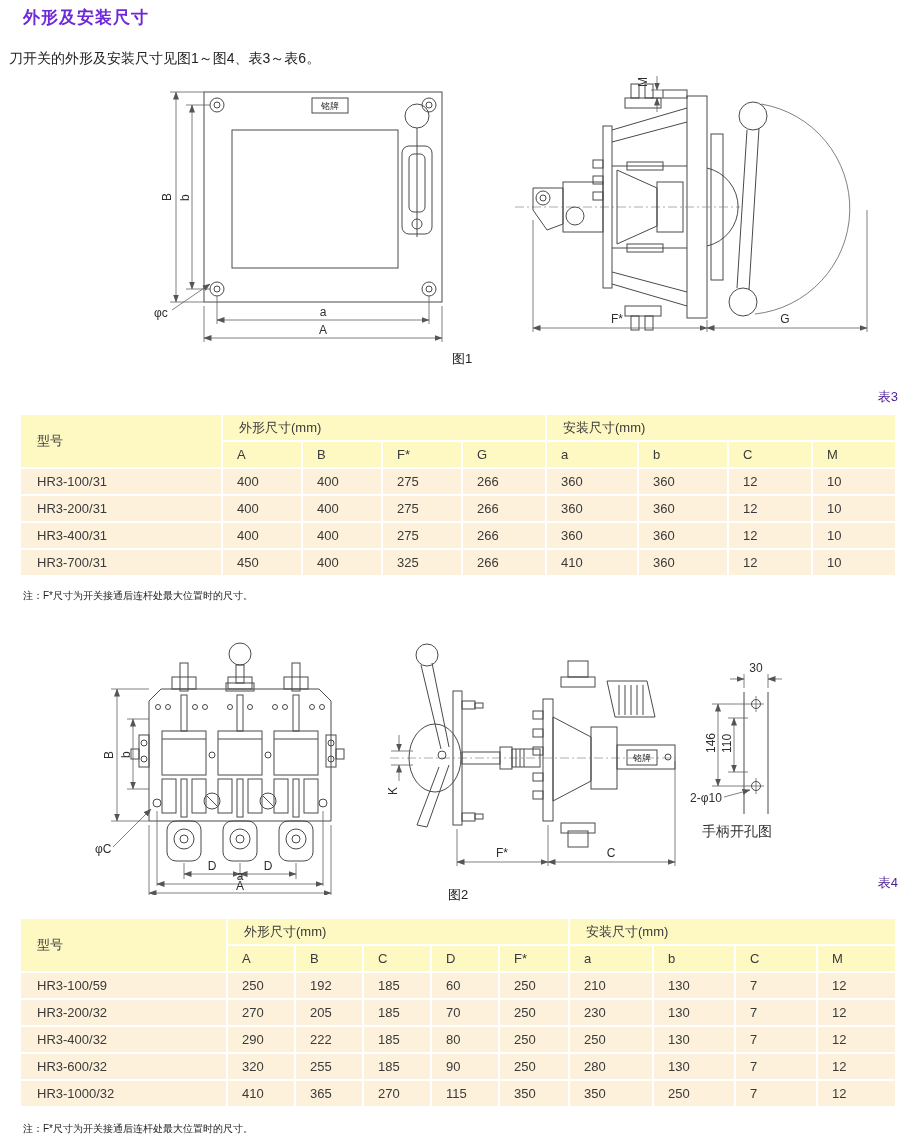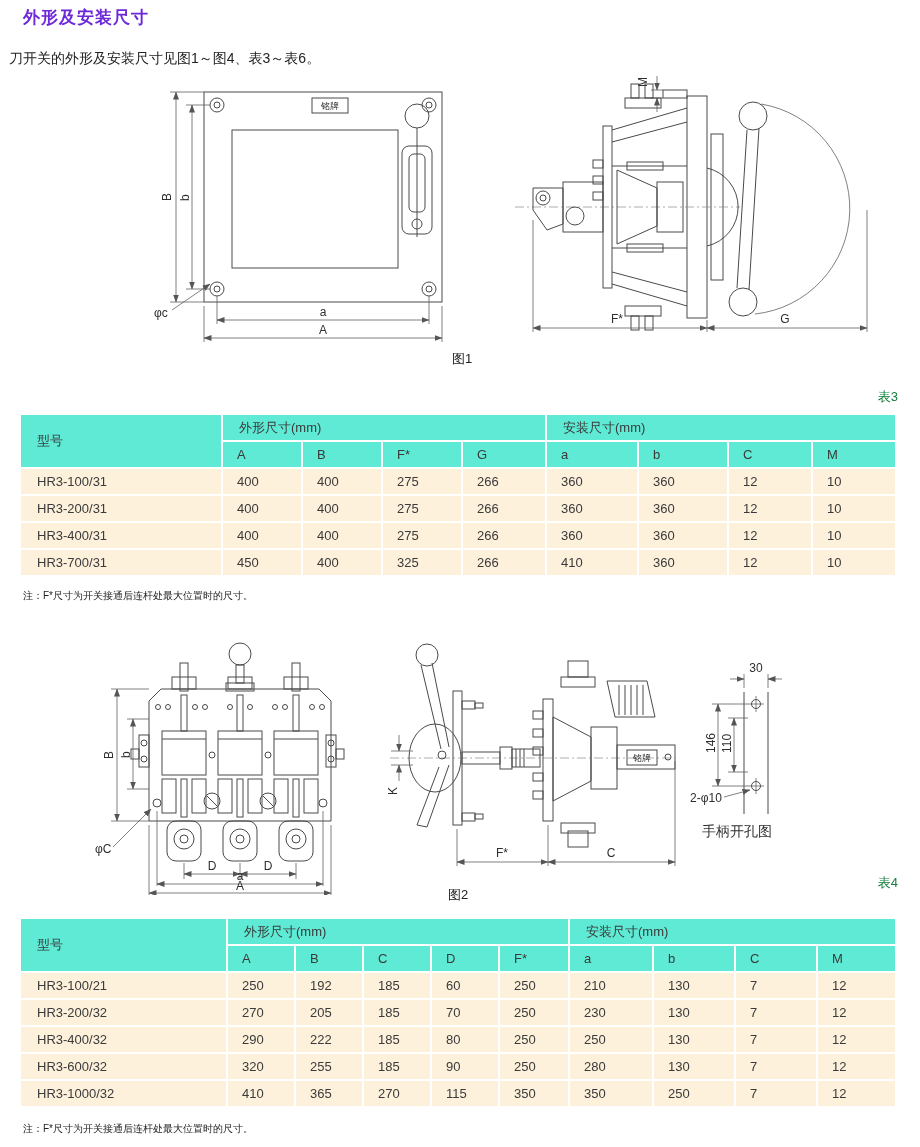--- a/index.html
+++ b/index.html
@@ -2,27 +2,27 @@
 <html><head>
 <meta charset="utf-8">
 <style>
   * { margin:0; padding:0; box-sizing:border-box; }
   html,body { width:920px; height:1147px; }
   body { background:#fff; font-family:"Liberation Sans","DejaVu Sans",sans-serif; color:#333; position:relative; overflow:hidden; }
   .abs { position:absolute; }
   .page-title { left:23px; top:6px; font-size:17px; font-weight:bold; color:#6d28d9; letter-spacing:1px; }
   .intro { left:9px; top:50px; font-size:14px; color:#222; }
   .fig-caption { font-size:13px; color:#222; }
-  .tbl-tag { font-size:13px; color:#15803d; width:78px; text-align:right; }
+  .tbl-tag { font-size:13px; color:#4c1d95; width:78px; text-align:right; }
   .note { font-size:10px; color:#222; }
 
   table.dim { border-collapse:separate; border-spacing:2px; table-layout:fixed; }
   table.dim th, table.dim td { font-size:13px; font-weight:normal; text-align:left; color:#3a3a3a;
     overflow:hidden; white-space:nowrap; }
-  table.dim thead th { background:#5eead4; height:25px; padding:0 0 0 16px; vertical-align:middle; }
+  table.dim thead th { background:#fef9c3; height:25px; padding:0 0 0 16px; vertical-align:middle; }
   table.dim tbody td { background:#fdf1dc; height:25px; padding:0 0 0 16px; vertical-align:middle; }
   table.dim td.num, table.dim th.sub { padding-left:14px; }
 
   svg.draw { display:block; }
   .draw rect, .draw circle, .draw ellipse, .draw line, .draw path, .draw polygon, .draw polyline
     { stroke:#4a4a4a; fill:none; stroke-width:1; }
   .draw .dim { stroke:#606060; stroke-width:0.8; }
   .draw .cl { stroke:#8a8a8a; stroke-width:0.7; stroke-dasharray:9 3 2 3; }
   .draw text { stroke:none; fill:#2e2e2e; font-size:12px; font-family:"Liberation Sans",sans-serif; }
   .draw .arrowhead { fill:#555; stroke:none; }
@@ -482,21 +482,21 @@
       <th class="sub">D</th>
       <th class="sub">F*</th>
       <th class="sub">a</th>
       <th class="sub">b</th>
       <th class="sub">C</th>
       <th class="sub">M</th>
     </tr>
   </thead>
   <tbody>
     <tr>
-      <td>HR3-100/21</td>
+      <td>HR3-100/59</td>
       <td class="num">250</td>
       <td class="num">192</td>
       <td class="num">185</td>
       <td class="num">60</td>
       <td class="num">250</td>
       <td class="num">210</td>
       <td class="num">130</td>
       <td class="num">7</td>
       <td class="num">12</td>
     </tr>

